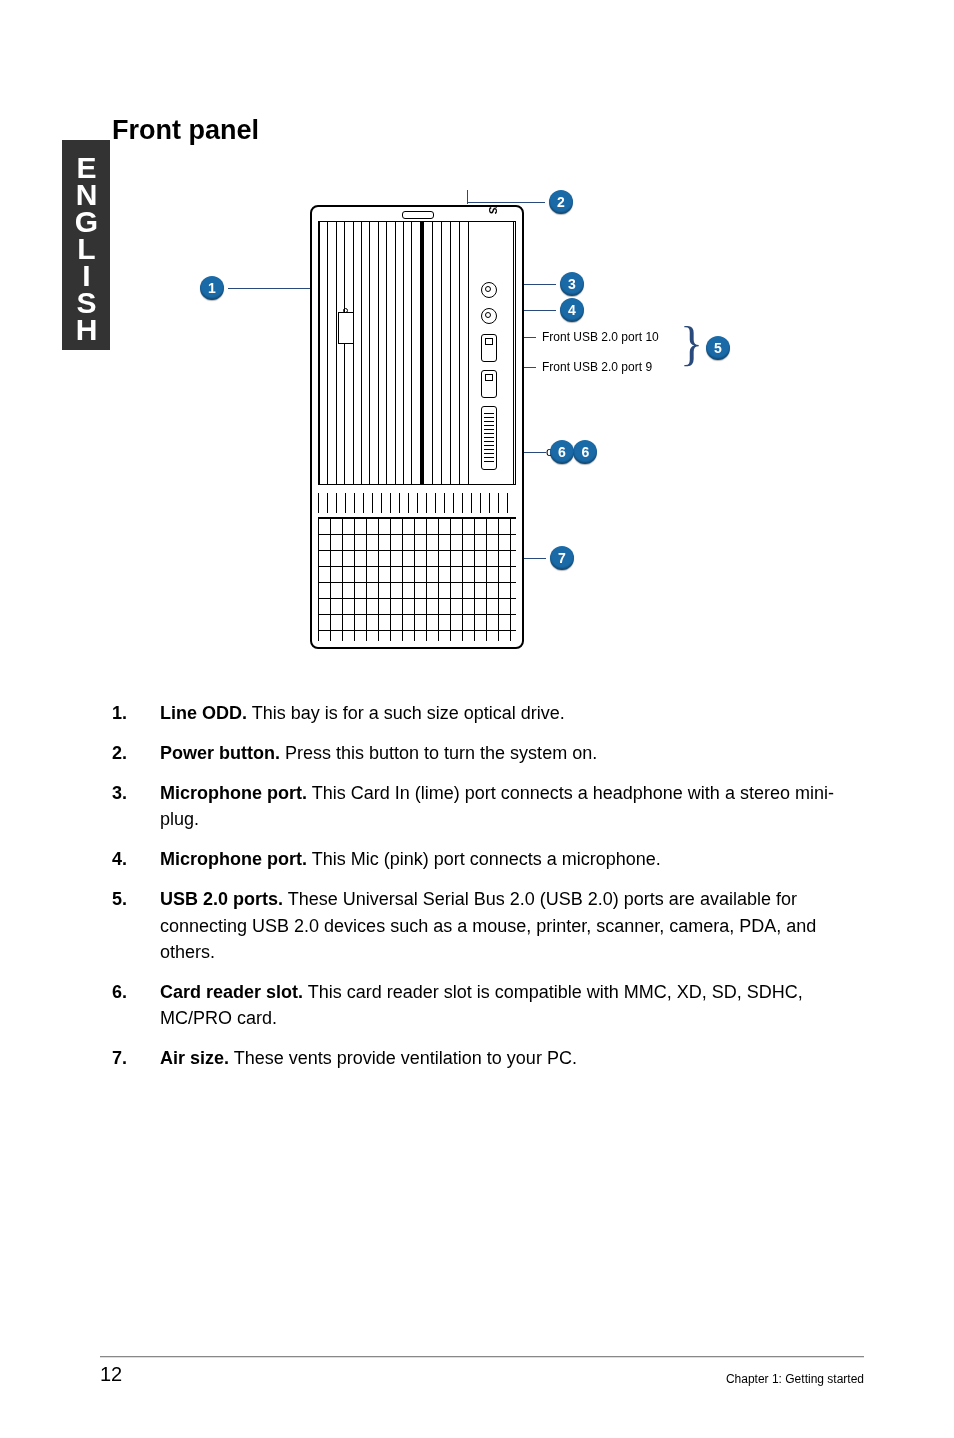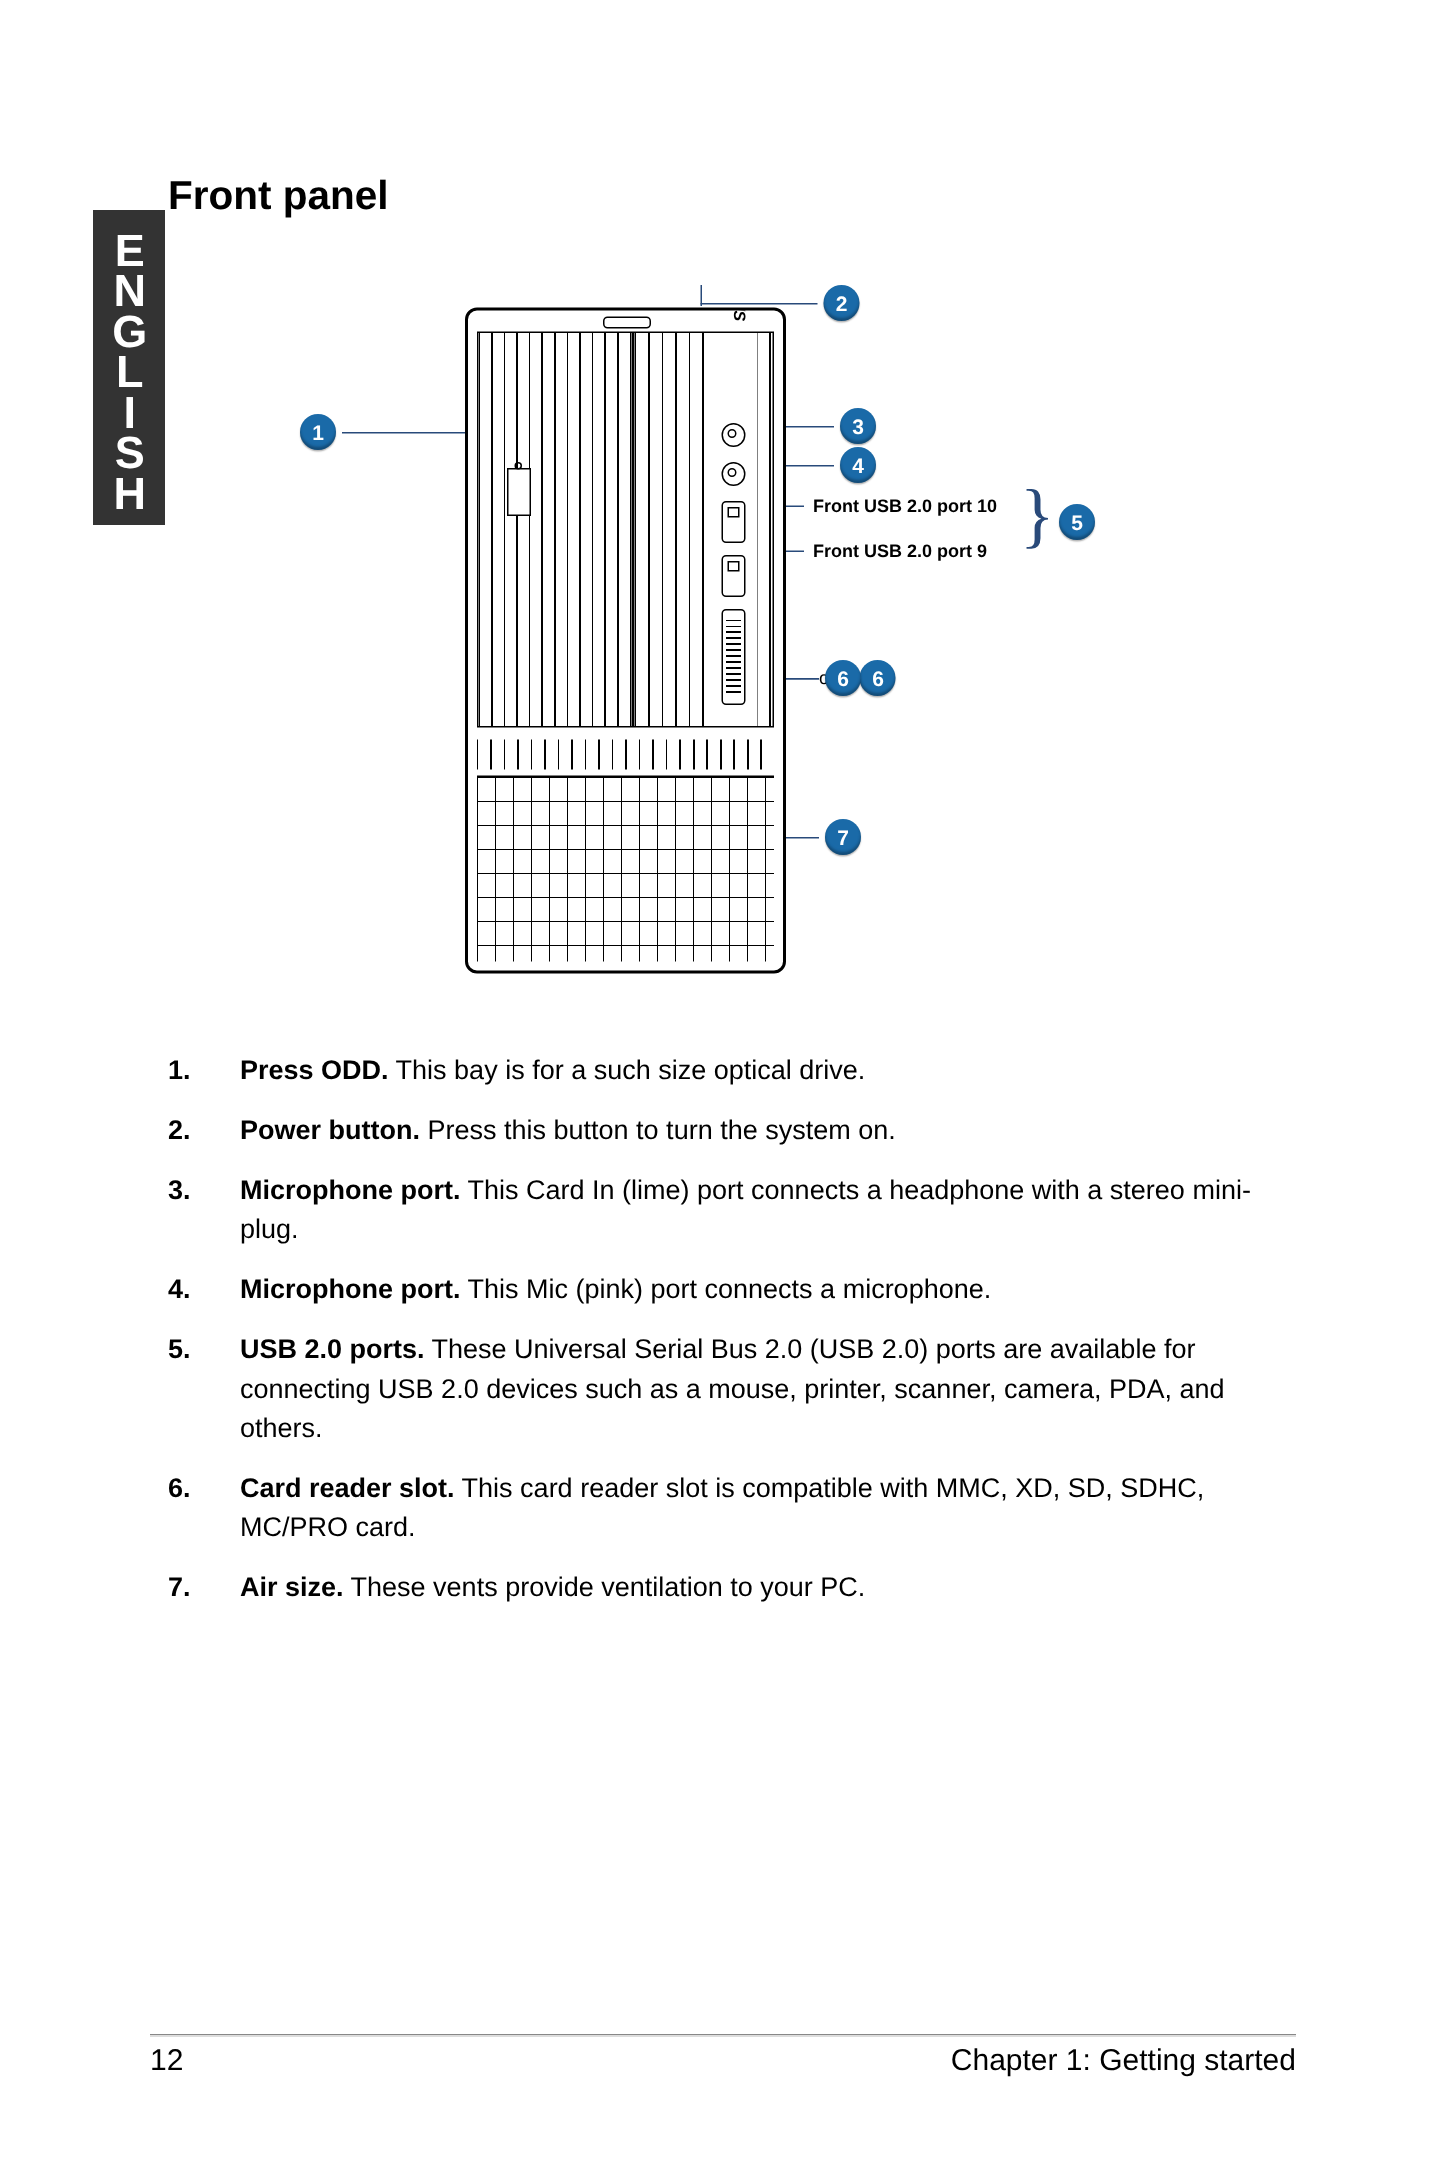--- a/index.html
+++ b/index.html
@@ -145,23 +145,23 @@
   .list .num { width:48px; flex:none; font-weight:bold; }
   .list .txt { flex:1; }
   .footer-line {
     position:absolute; left:100px; right:90px; bottom:80px; height:2px;
     background: linear-gradient(to bottom, #888 0 1px, #ddd 1px 2px);
   }
   .footer-left {
     position:absolute; left:100px; bottom:52px; font-size:20px;
   }
   .footer-right {
-    position:absolute; right:90px; bottom:52px; font-size:20px;
-  }
-  .small-label { font-weight:bold; font-size:12px; white-space:nowrap; }
+    position:absolute; right:90px; bottom:52px; font-size:12px;
+  }
+  .small-label { font-weight:normal; font-size:12px; white-space:nowrap; }
   .brace {
     position:absolute; font-size:48px; line-height:1; color:#294a7a; font-family: "Times New Roman", serif;
   }
 </style>
 </head>
 <body>
 
 <div class="page">
 
   <div class="side-tab">
@@ -247,21 +247,21 @@
       </div>
       <div class="tower-mid-strip"></div>
       <div class="tower-lower"></div>
     </div>
 
   </div>
 
   <div class="list">
     <div class="item">
       <div class="num">1.</div>
-      <div class="txt"><b>Press ODD.</b><span> This bay is for a such size optical drive.</span></div>
+      <div class="txt"><b>Line ODD.</b><span> This bay is for a such size optical drive.</span></div>
     </div>
     <div class="item">
       <div class="num">2.</div>
       <div class="txt"><b>Power button.</b><span> Press this button to turn the system on.</span></div>
     </div>
     <div class="item">
       <div class="num">3.</div>
       <div class="txt"><b>Microphone port.</b><span> This Card In (lime) port connects a headphone with a stereo mini-plug.</span></div>
     </div>
     <div class="item">

